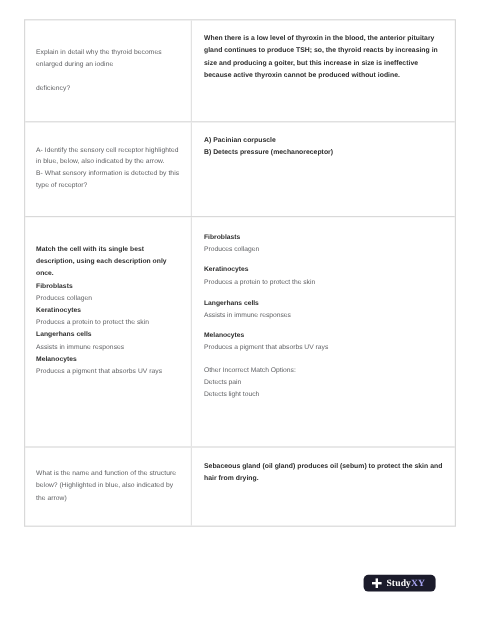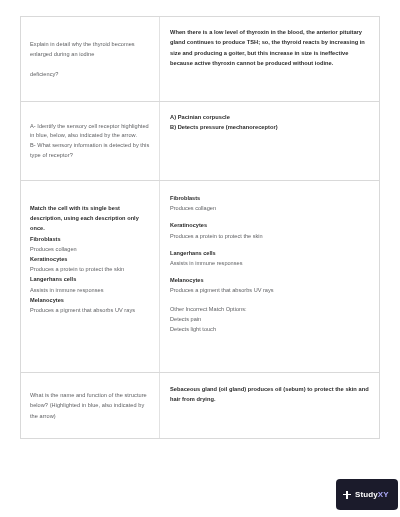--- a/index.html
+++ b/index.html
@@ -142,30 +142,31 @@
     justify-content: flex-start;
     display: block;
     padding-top: 22px;
   }
   .row3 .qa-a { padding-top: 12px; }
   .row4 .qa-a { padding-top: 11px; }
 
   
   .brand-badge {
     position: absolute;
-    left: 336px;
+    left: 303px;
     top: 479px;
-    height: 31px;
+    height: 14px;
     display: flex;
     align-items: center;
     gap: 4px;
     padding: 0 9px 0 7px;
     background: #1b1b2b;
     border-radius: 4px;
     box-sizing: border-box;
+    font-family: Liberation Serif, serif;
   }
   .brand-plus {
     position: relative;
     width: 8px;
     height: 8px;
     flex: 0 0 8px;
   }
   .brand-plus::before,
   .brand-plus::after {
     content: "";

